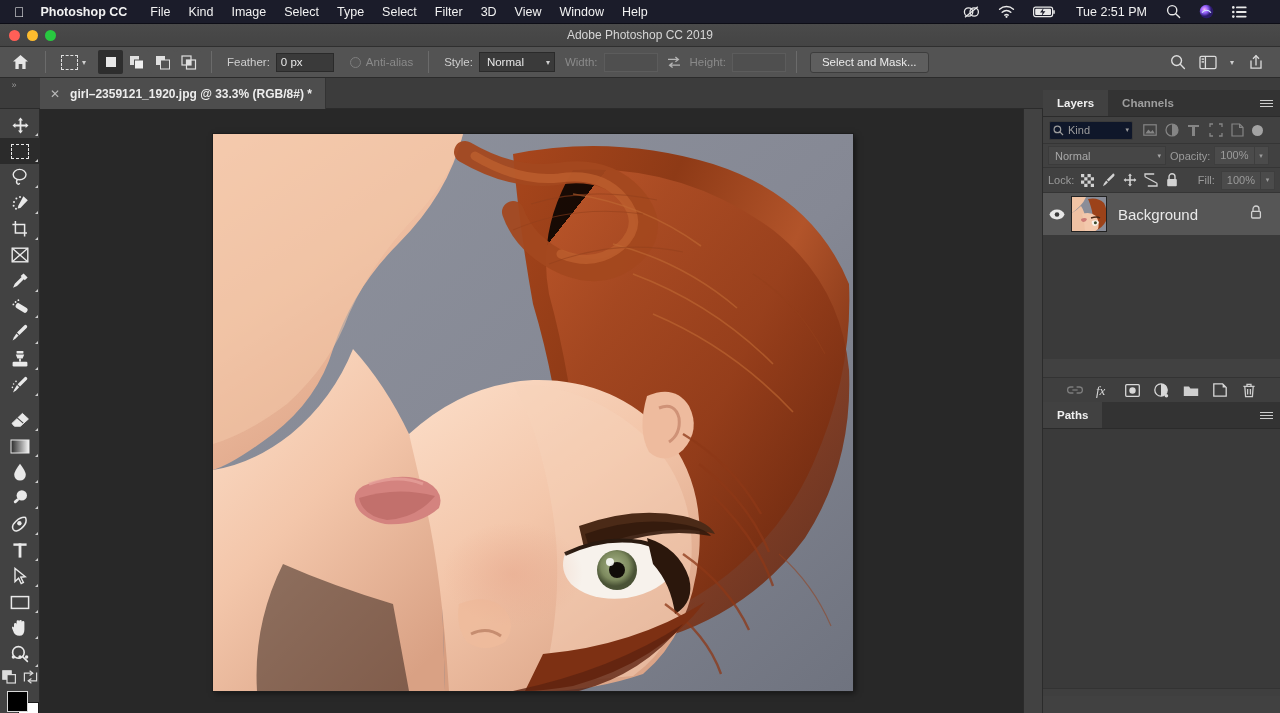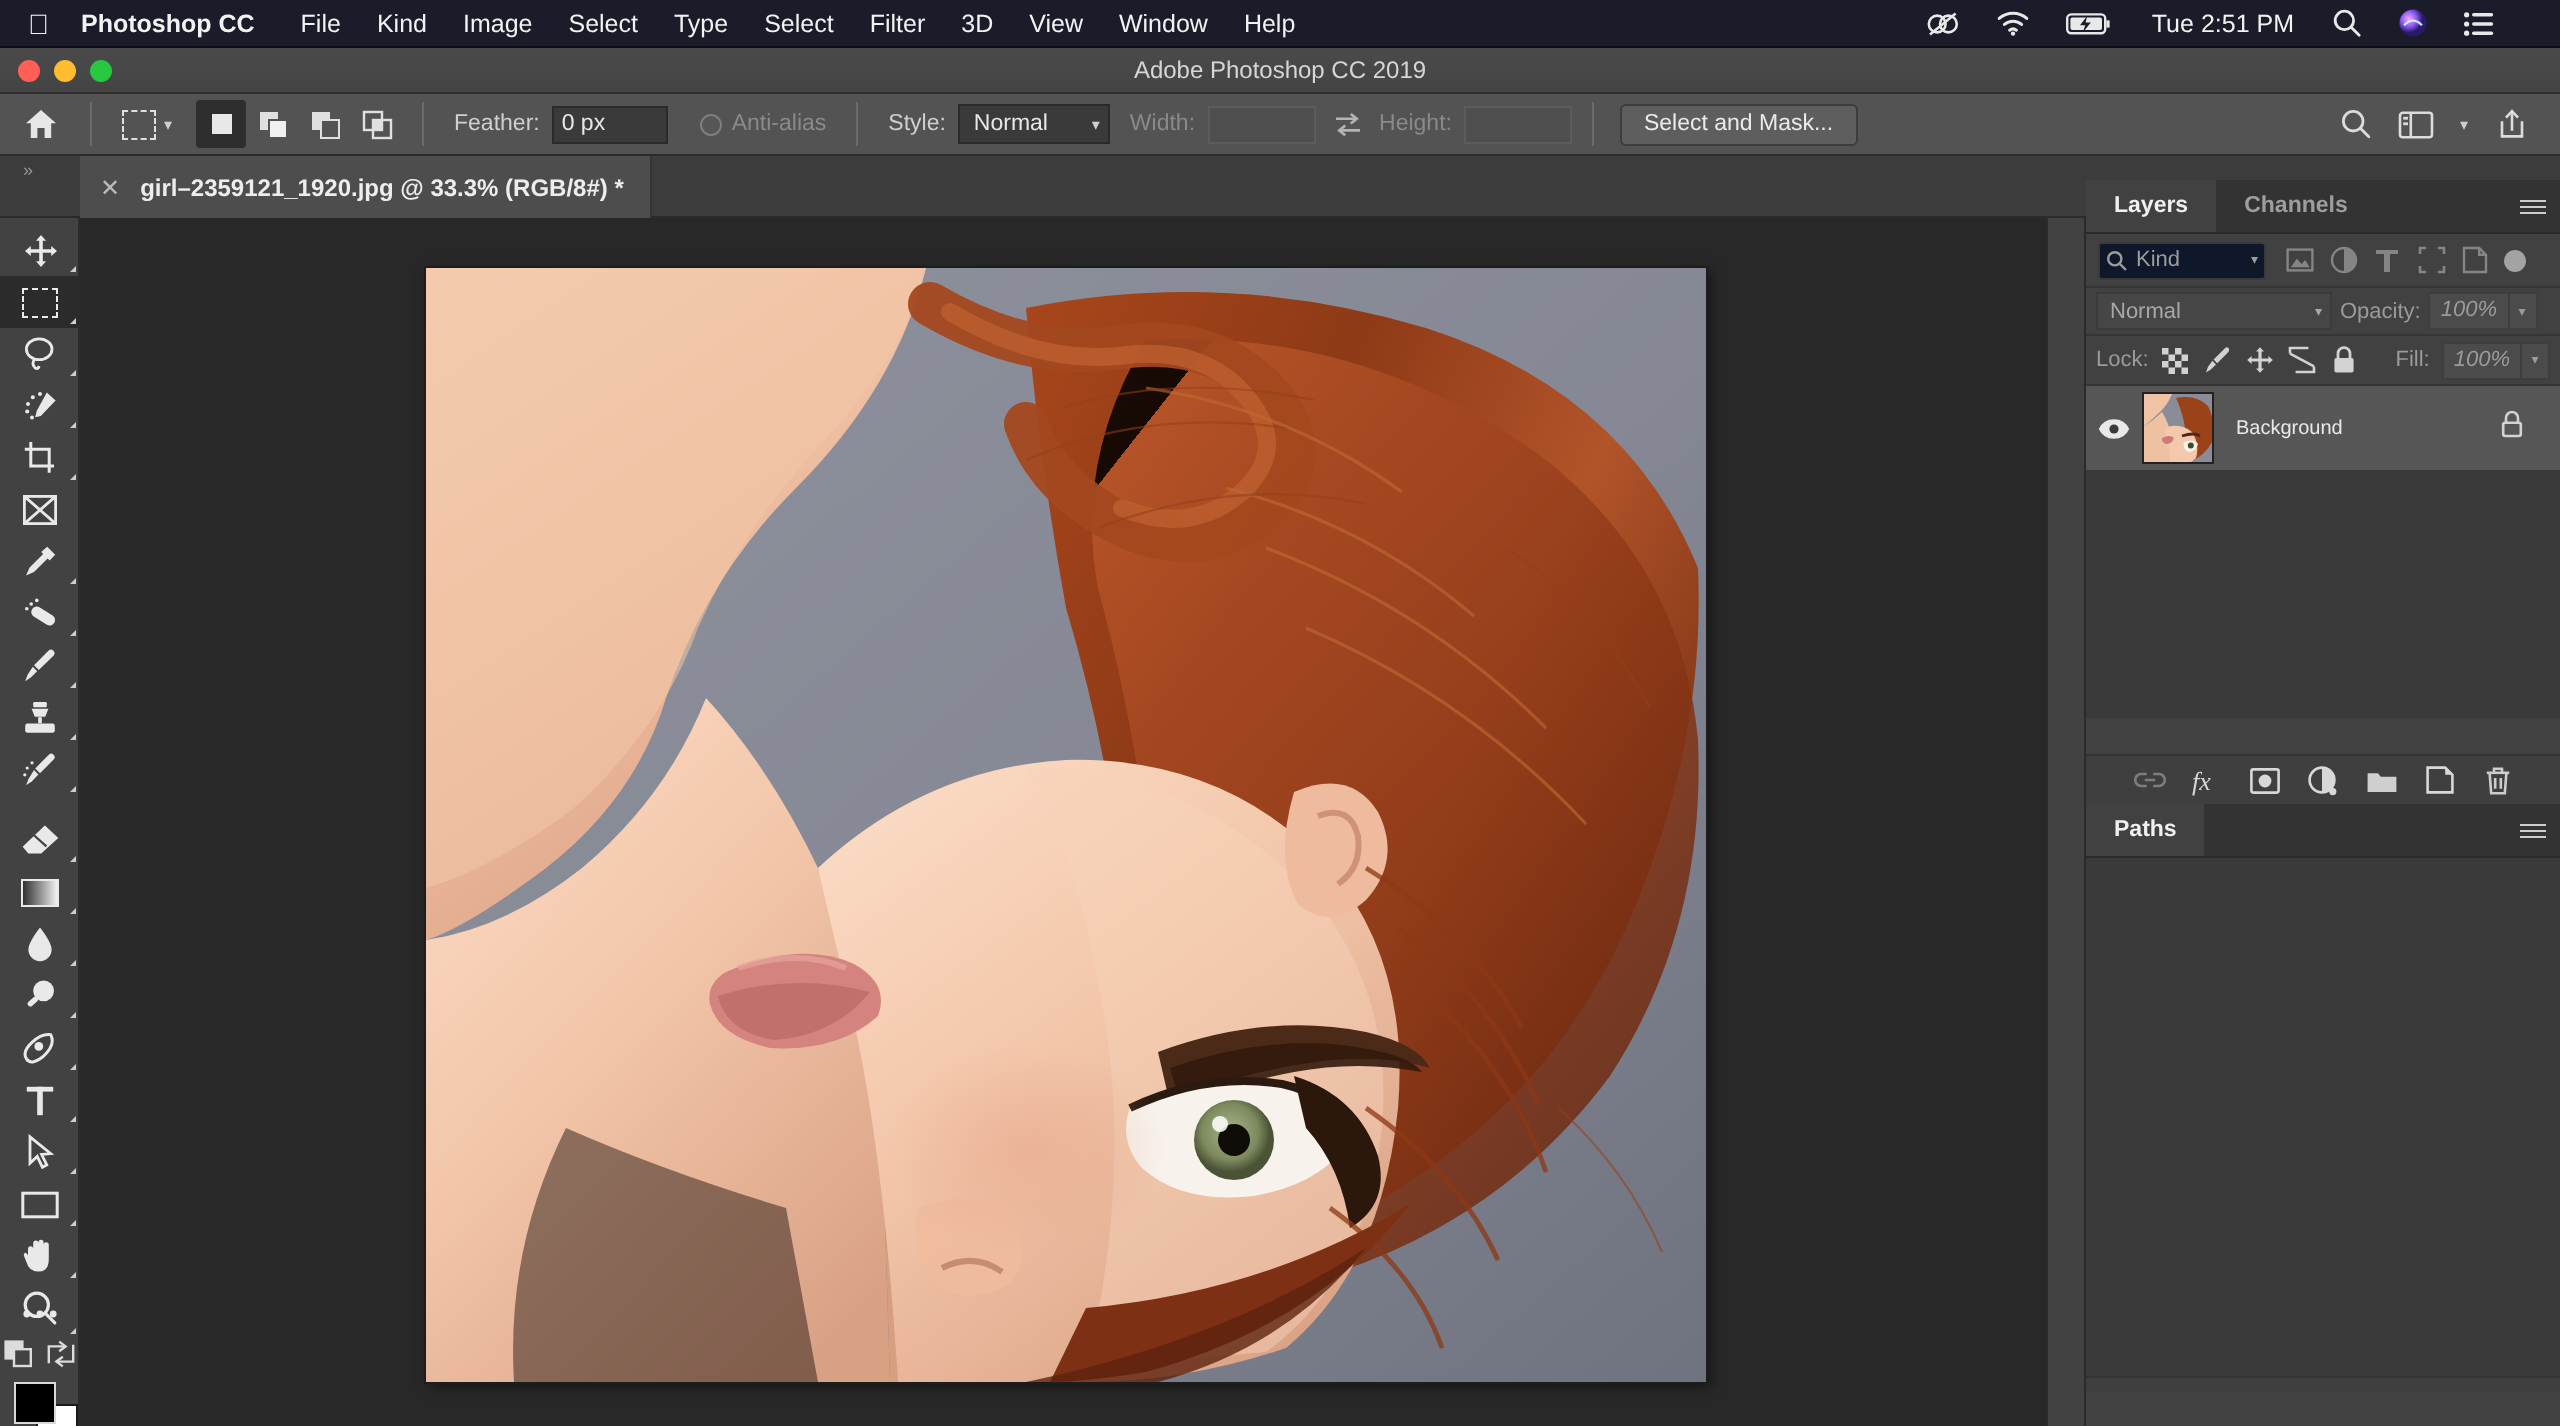--- a/index.html
+++ b/index.html
@@ -194,21 +194,21 @@
   }
   .lay-select {
     background: #464646; border: 1px solid #3b3b3b; height: 19px;
     display: flex; align-items: center; justify-content: space-between;
     color: #a8a8a8; font-size: 11px; padding: 0 4px 0 6px; width: 118px;
   }
   .lay-select .schev { font-size: 7px; }
   .mini-lbl { color: #9b9b9b; font-size: 11px; white-space: nowrap; }
   .mini-val {
     background: #4b4b4b; border: 1px solid #3e3e3e; color: #9b9b9b;
-    font-size: 11px; height: 19px; line-height: 17px; padding: 0 5px; min-width: 38px; text-align: center; font-style: italic;
+    font-size: 11px; height: 19px; line-height: 17px; padding: 0 5px; min-width: 38px; text-align: center;
   }
   .mini-stepper {
     width: 14px; height: 19px; background: #4b4b4b; border: 1px solid #3e3e3e;
     border-left: none; display: flex; align-items: center; justify-content: center;
     color: #9b9b9b; font-size: 7px;
   }
   .lay-lock {
     height: 25px; display: flex; align-items: center; padding: 0 5px; gap: 6px;
     border-bottom: 1px solid #353535;
   }
@@ -217,21 +217,21 @@
   #layerlist { height: 166px; background: #3a3a3a; position: relative; }
   .layer-row {
     height: 42px; display: flex; align-items: center; position: relative;
   }
   .layer-row.active { background: #565656; }
   .layer-row .eye { width: 28px; display: flex; align-items: center; justify-content: center; }
   .layer-thumb {
     width: 36px; height: 36px; background: #8a8d98; border: 1px solid #222;
     overflow: hidden; position: relative; flex: 0 0 auto;
   }
-  .layer-name { color: #e9e9e9; font-size: 10px; margin-left: 11px; }
+  .layer-name { color: #e9e9e9; font-size: 15px; margin-left: 11px; }
   .layer-lock { margin-left: auto; margin-right: 18px; }
 
   .lay-footer {
     height: 25px; background: #3f3f3f; border-top: 1px solid #333;
     display: flex; align-items: center; justify-content: center; gap: 13px; margin-top: 18px;
   }
   .lay-footer .fb { width: 16px; height: 16px; display: flex; align-items: center; justify-content: center; }
 
   #paths-body { background: #3a3a3a; height: 259px; }
   #paths-footer {

